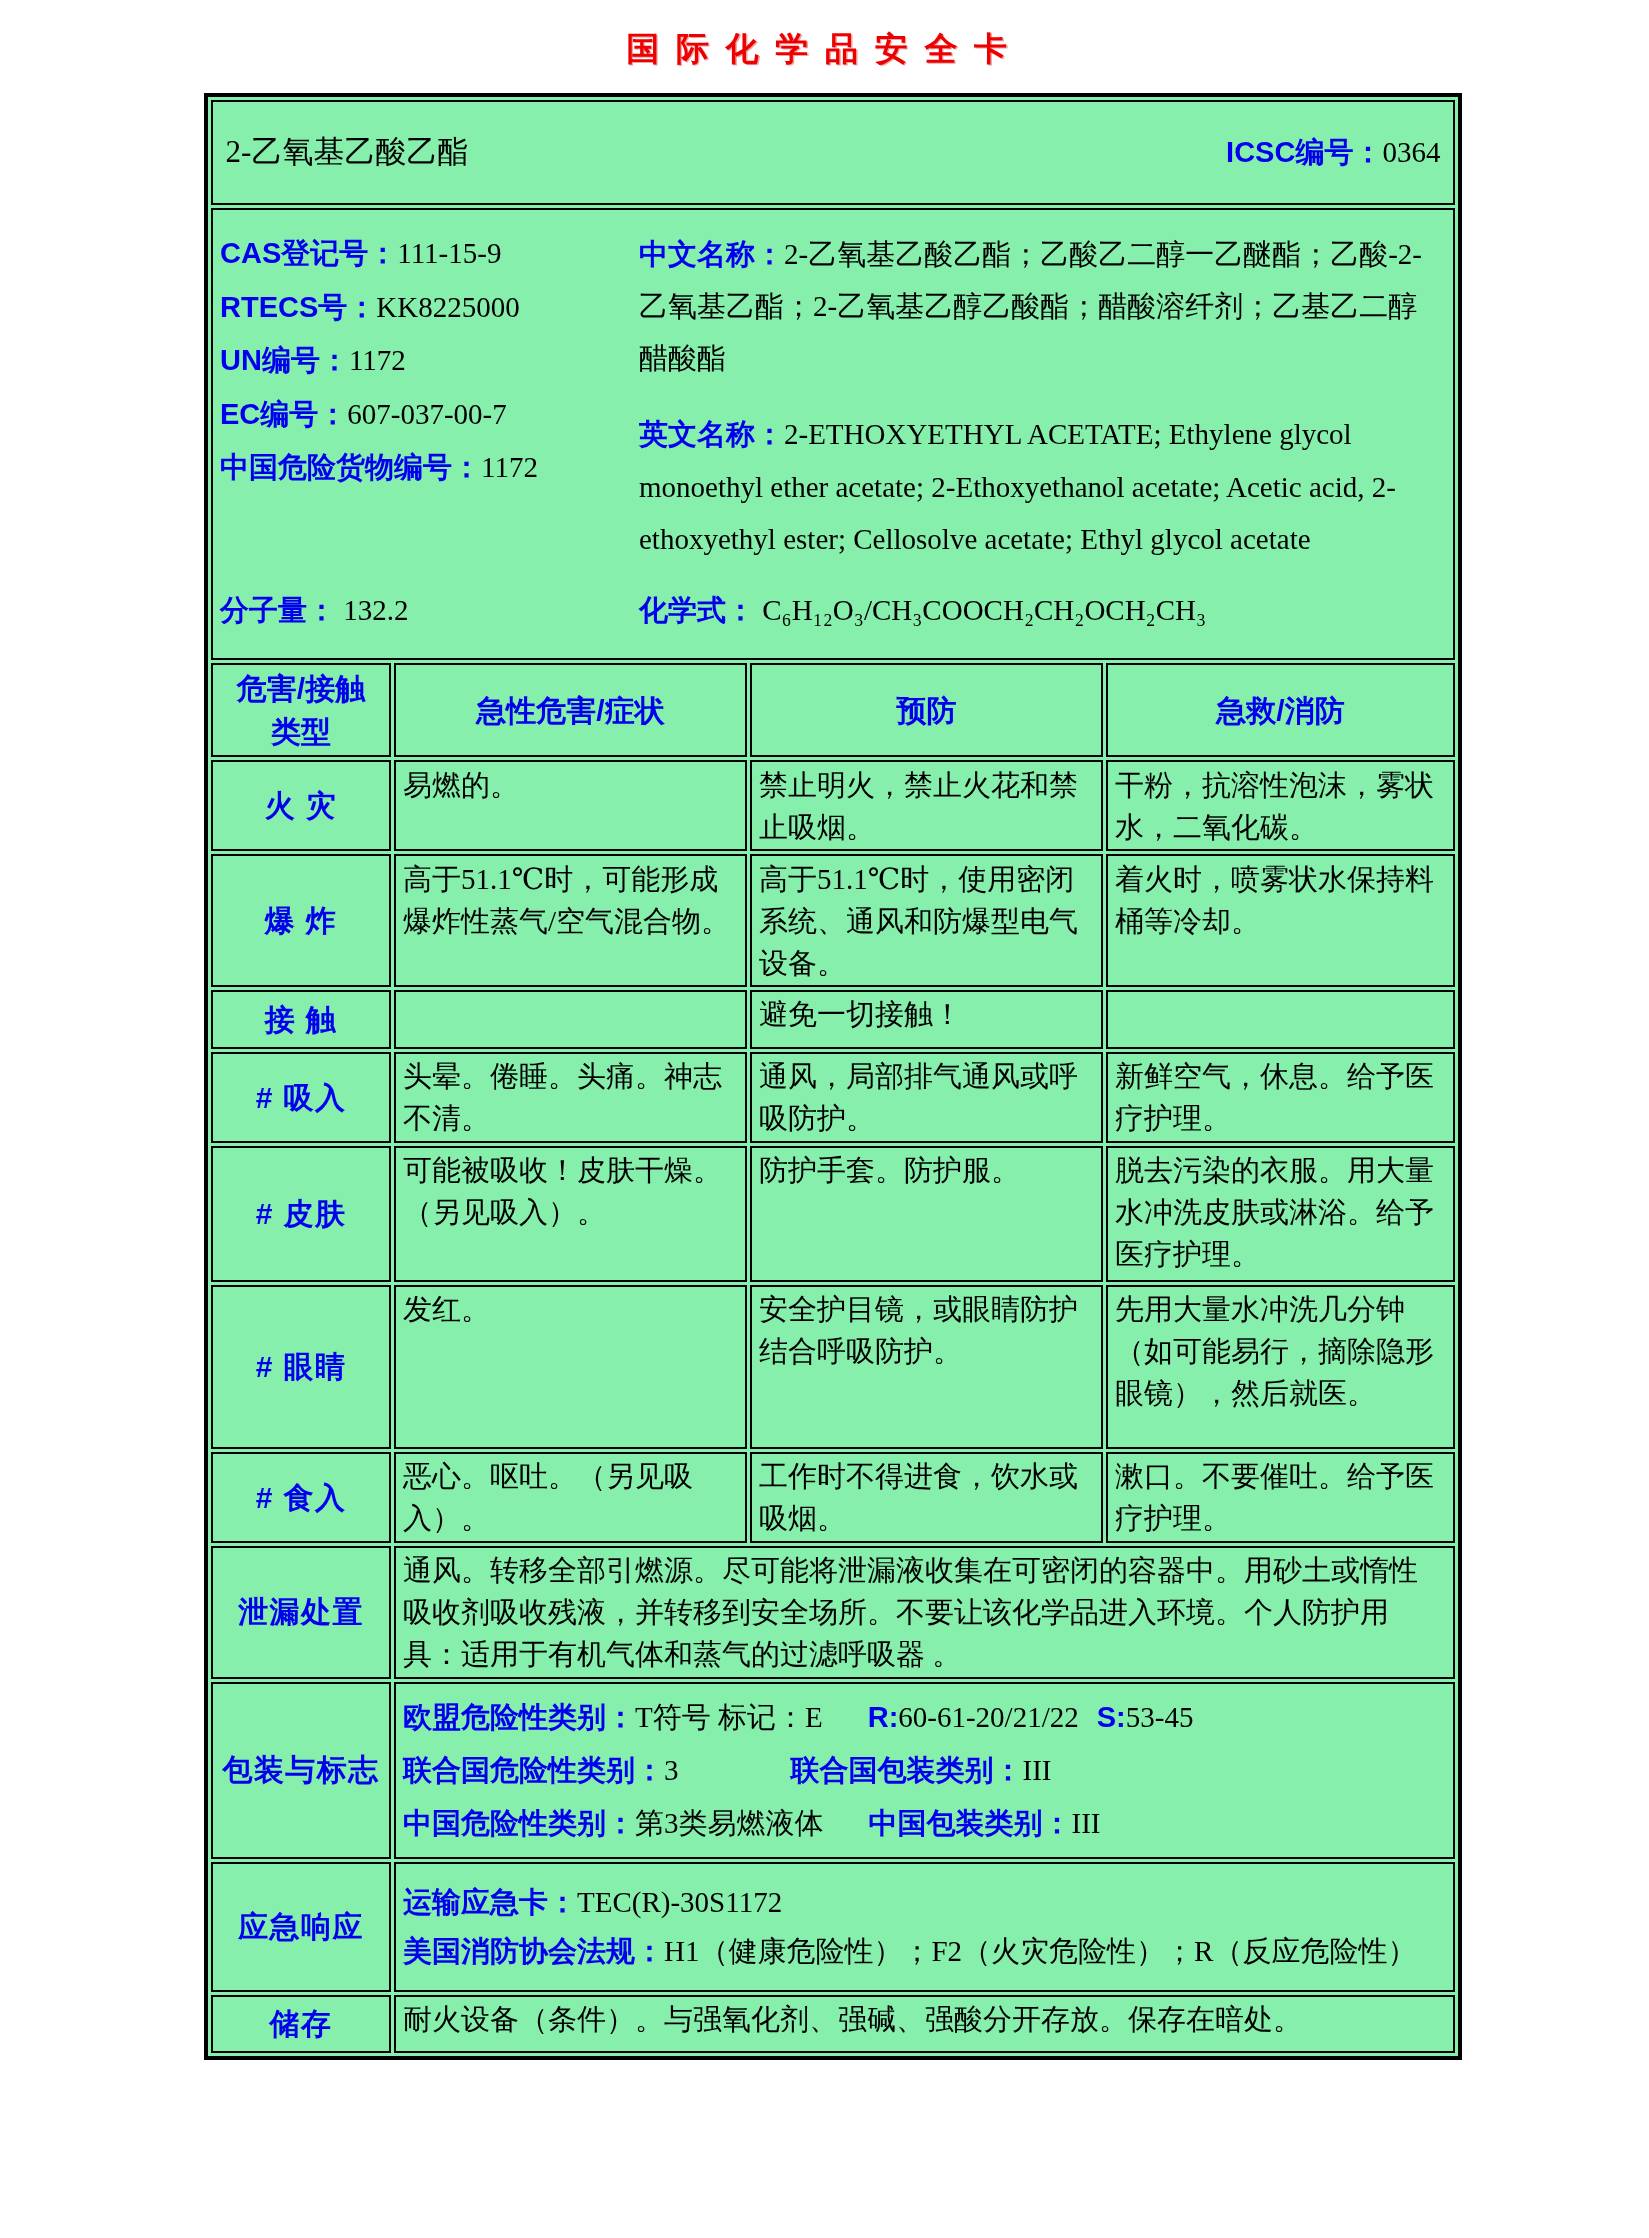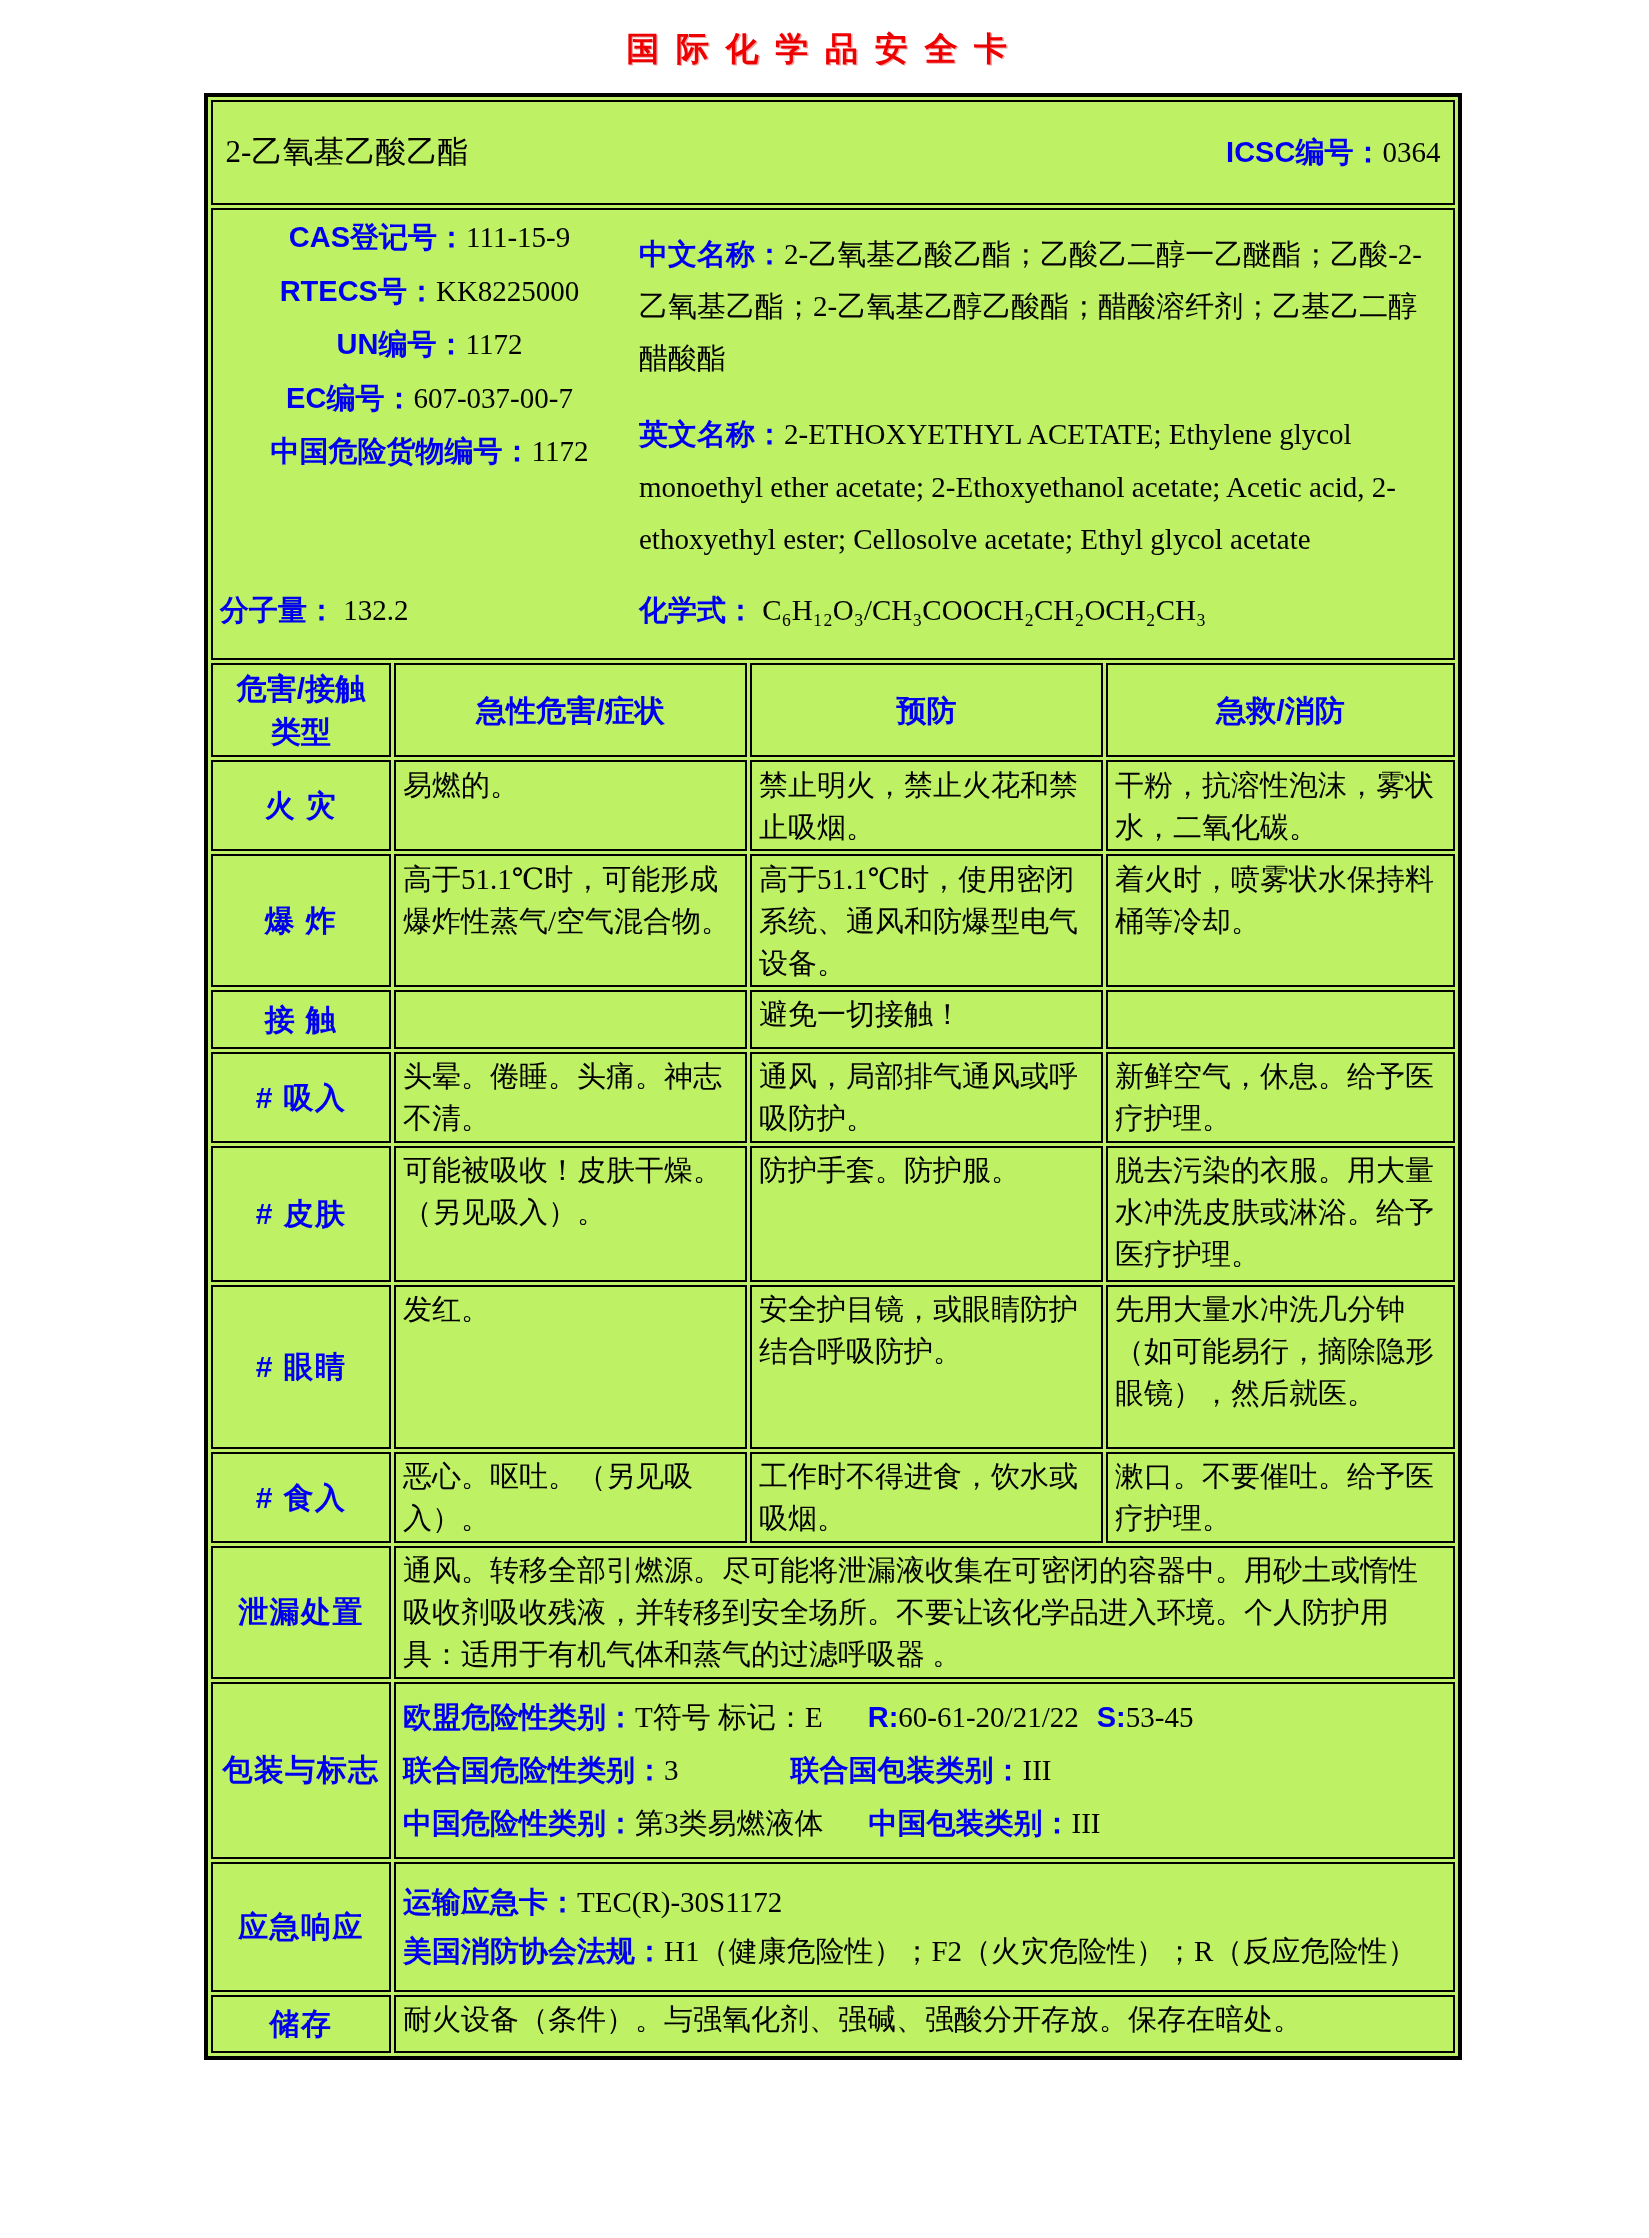--- a/index.html
+++ b/index.html
@@ -10,37 +10,37 @@
     font-size:29px;
   }
   .page-title{
     margin:26.5px auto 0 auto;text-align:center;
     color:var(--red);font-weight:bold;font-size:33px;letter-spacing:16.7px;
     font-family:"DejaVu Serif","Liberation Serif",serif;
     text-shadow:1.4px 1.4px 0 rgba(200,0,0,.35);
   }
   table.card{
     margin:21px 0 0 204px;width:1242px;table-layout:fixed;
-    border:4.2px solid #000;border-collapse:separate;border-spacing:3.5px;background:#bef264;
+    border:4.2px solid #000;border-collapse:separate;border-spacing:3.5px;background:#86efac;
   }
   td{border:2.1px solid #000;vertical-align:top;padding:1.4px 7px;line-height:1.45;overflow:hidden;}
   .lbl{
     color:var(--blue);font-weight:bold;
     font-family:"Liberation Sans","DejaVu Sans",sans-serif;
   }
   
   tr.h-title{height:105px;}
   td.titlebar{vertical-align:middle;}
   .titlebar-flex{display:flex;justify-content:space-between;align-items:center;padding:0 5.6px;}
   .chem-name{font-size:31px;}
   .icsc{font-size:29px;}
   
   tr.h-info{height:405px;}
   .info-grid{display:grid;grid-template-columns:419px 1fr;grid-template-rows:1fr auto;height:100%;}
-  .ids{grid-column:1;grid-row:1;line-height:1.85;padding-top:0;text-align:center;}
+  .ids{grid-column:1;grid-row:1;line-height:1.85;padding-top:16px;}
   .names{grid-column:2;grid-row:1;line-height:1.8;padding-top:17px;}
   .names p{margin:0 0 24px 0;}
   .mw{grid-column:1;grid-row:2;padding-bottom:26px;}
   .formula{grid-column:2;grid-row:2;padding-bottom:19px;}
   
   tr.h-head{height:80px;}
   tr.h-head td{vertical-align:middle;text-align:center;font-size:30px;}
   .pre{white-space:pre-line;}
   td.htype{vertical-align:middle;text-align:center;font-size:30px;letter-spacing:1.4px;}
   tr.h-fire{height:87px;} tr.h-expl{height:119px;} tr.h-cont{height:59px;}

